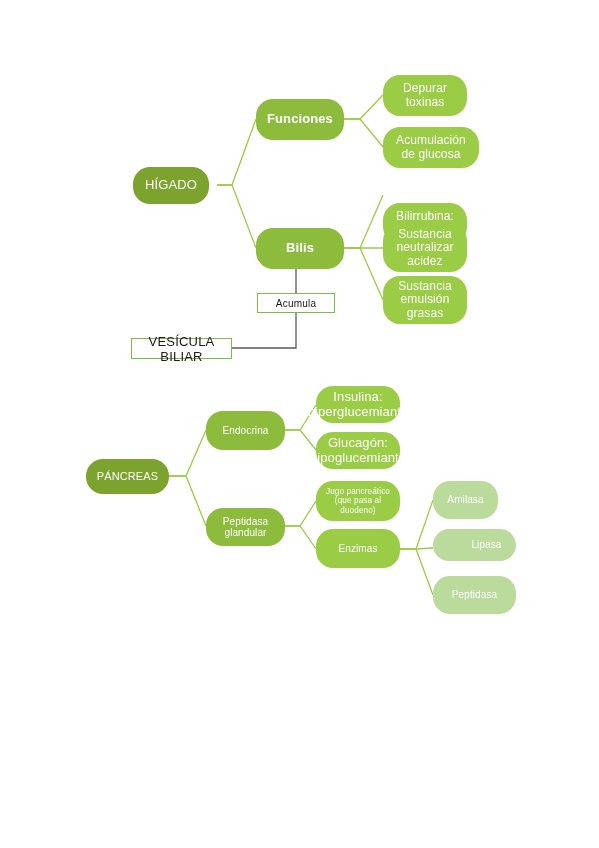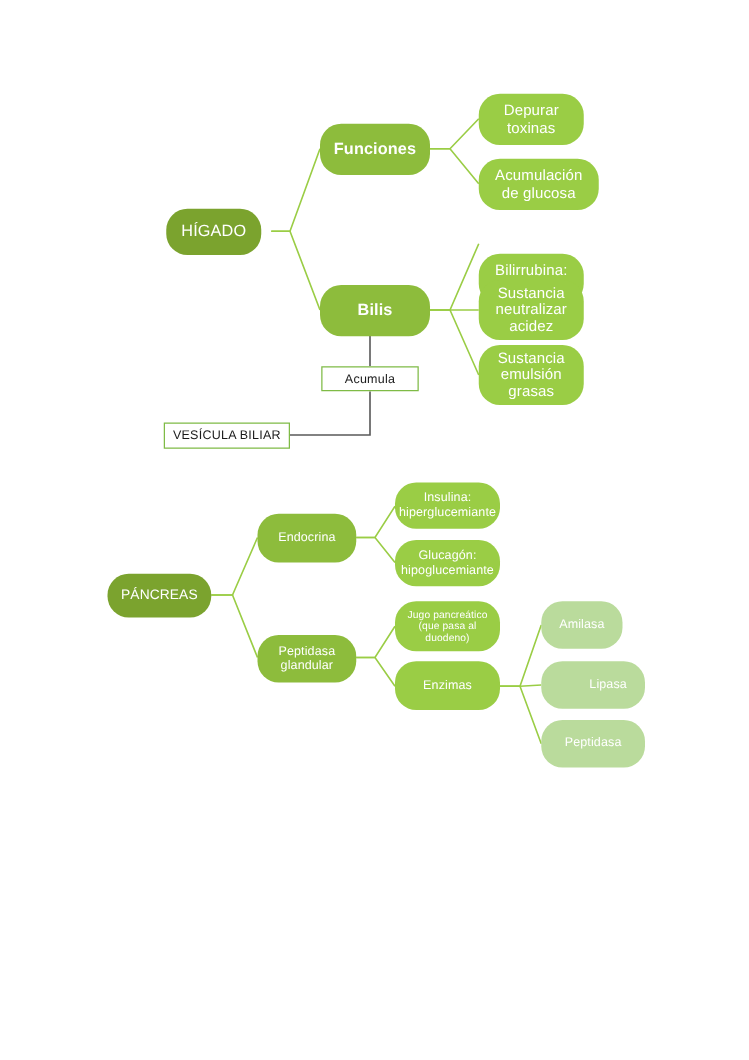--- a/index.html
+++ b/index.html
@@ -56,21 +56,21 @@
     display: flex;
     align-items: center;
     justify-content: center;
     text-align: center;
     letter-spacing: 0.2px;
   }
   .f13 { font-size: 13px; }
   .f12 { font-size: 12px; }
   .f11 { font-size: 11px; }
   .f10 { font-size: 10px; }
-  .f9  { font-size: 10px; }
+  .f9  { font-size: 13px; }
   .f8  { font-size: 8.2px; }
 </style>
 </head>
 <body>
 
 <div id="canvas">
 
   <svg id="lines" viewBox="0 0 599 848" xmlns="http://www.w3.org/2000/svg">
     <g stroke="#9acd45" stroke-width="1.3" fill="none">
 
@@ -145,17 +145,17 @@
 hipoglucemiante</div>
 
   <div class="node base f8" style="left:316px; top:481px; width:84px; height:40px;">Jugo pancreático
 (que pasa al
 duodeno)</div>
 
   <div class="node base f10" style="left:316px; top:529px; width:84px; height:39px;">Enzimas</div>
 
   <div class="node light f10" style="left:433px; top:481px; width:65px; height:38px;">Amilasa</div>
 
-  <div class="node light f10" style="left:433px; top:529px; width:83px; height:38px;padding-left:28px;">Lipasa</div>
+  <div class="node light f10" style="left:433px; top:529px; width:83px; height:32px;padding-left:28px;">Lipasa</div>
 
   <div class="node light f10" style="left:433px; top:576px; width:83px; height:38px;">Peptidasa</div>
 
 </div>
 
 </body></html>

